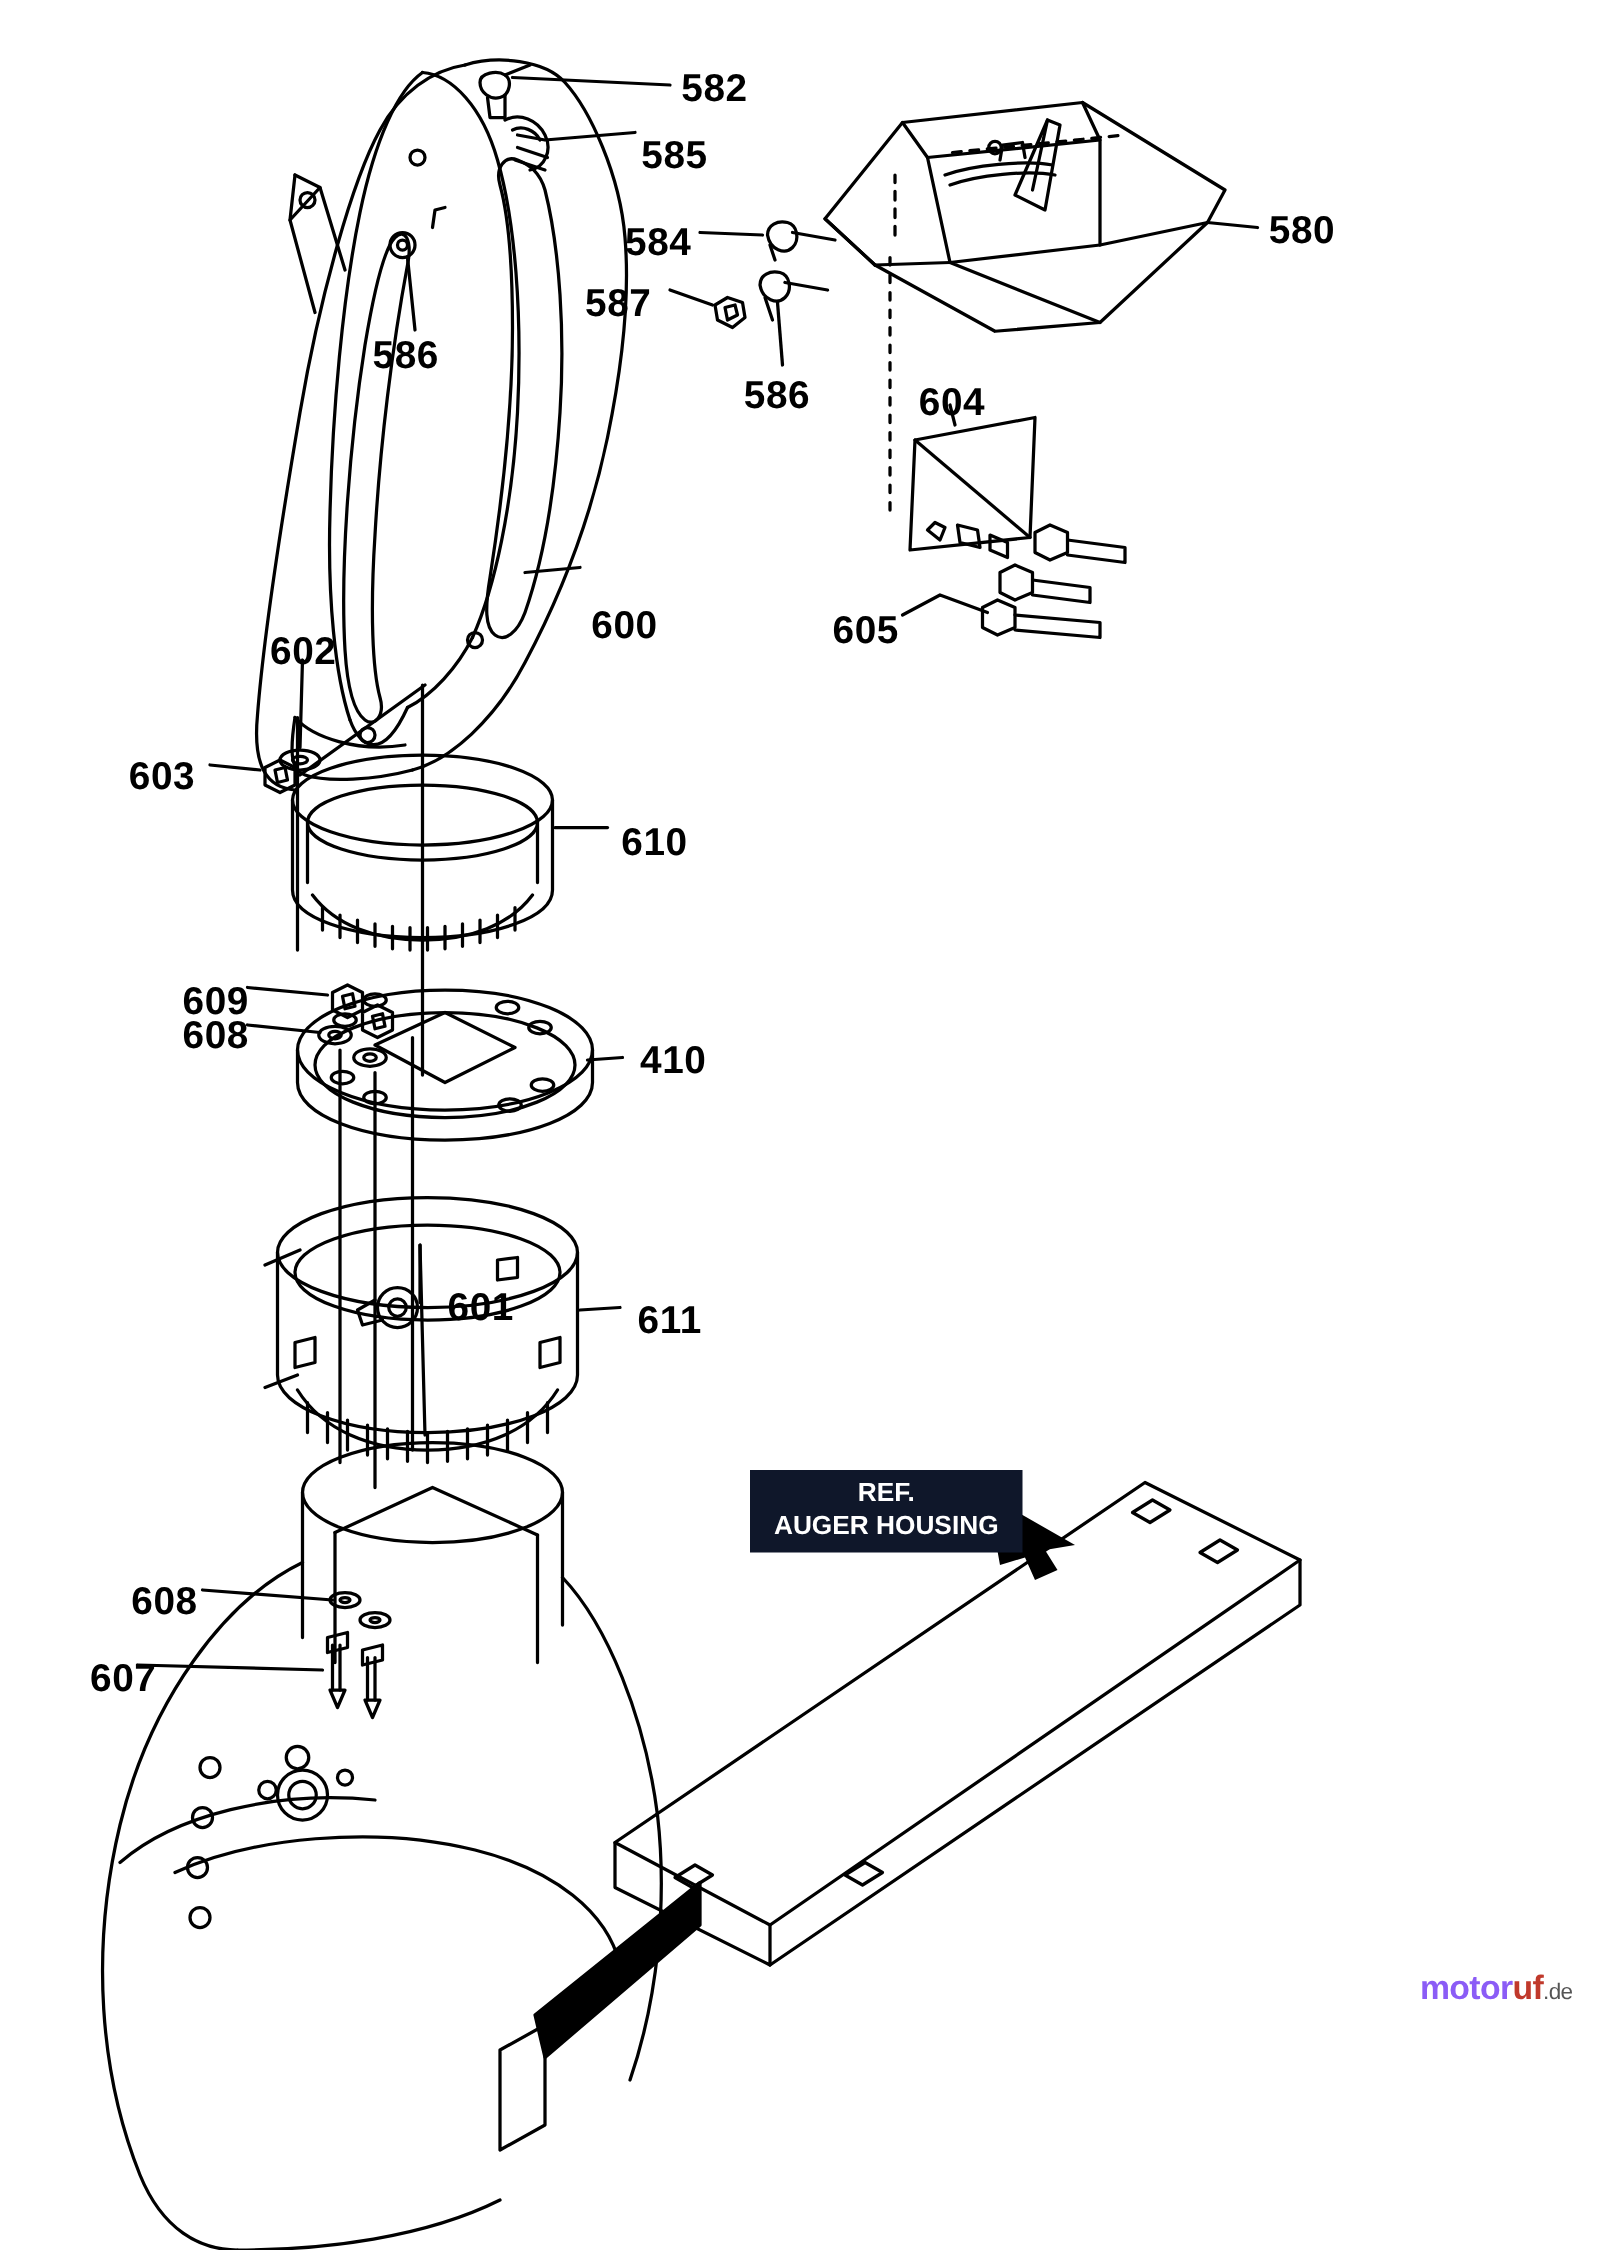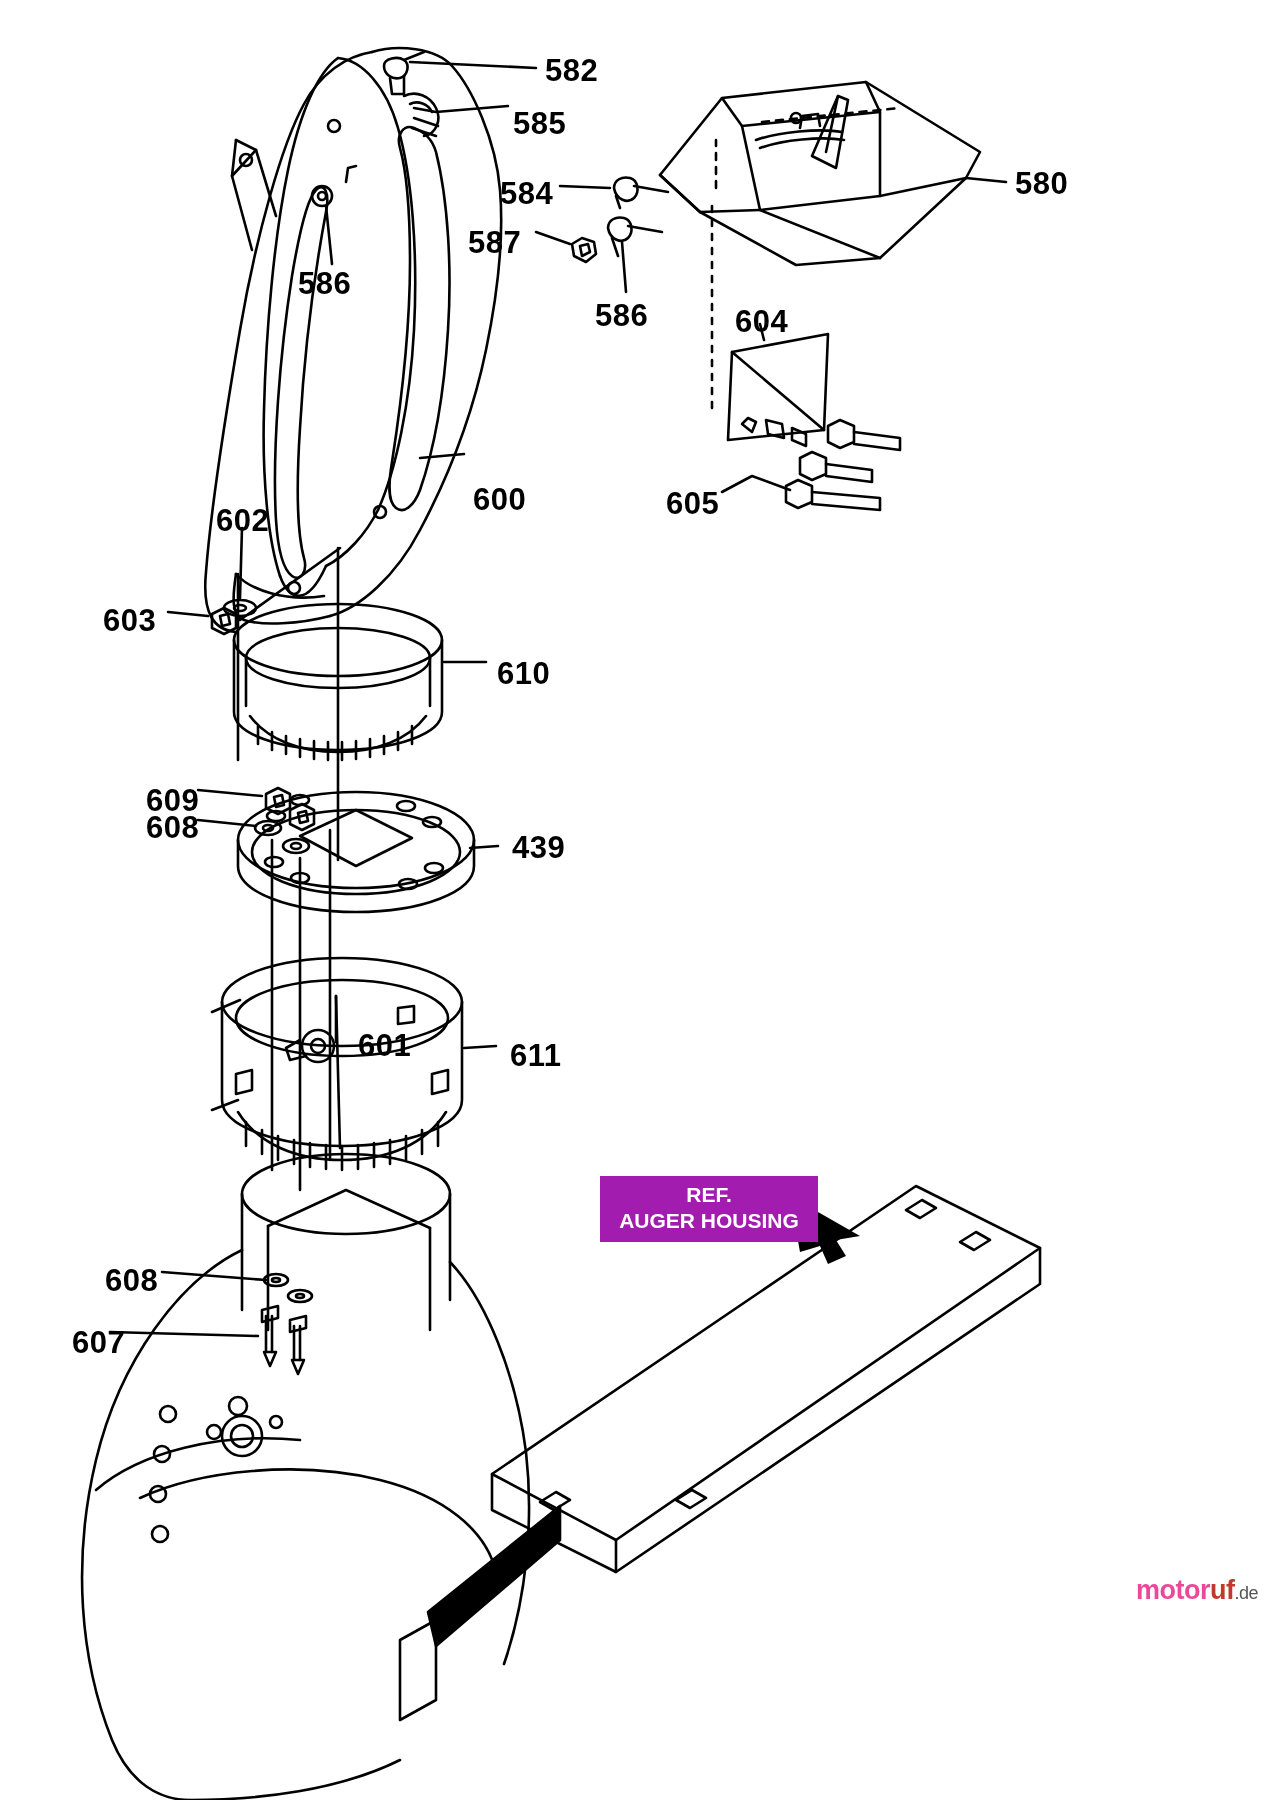--- a/index.html
+++ b/index.html
@@ -33,40 +33,40 @@
     font-family: "Liberation Sans", sans-serif;
     font-weight: bold;
     font-size: 31px;
     color: #000000;
     letter-spacing: 0.5px;
     white-space: nowrap;
     line-height: 1;
   }
   .ref-box {
     position: absolute;
-    background: #a21caf;
+    background: #0f172a;
     color: #ffffff;
     font-family: "Liberation Sans", sans-serif;
     font-weight: bold;
     font-size: 21px;
     line-height: 26px;
     text-align: center;
     padding: 6px 14px 8px 14px;
     white-space: pre-line;
   }
   .watermark {
     position: absolute;
     right: 26px;
     bottom: 14px;
     font-family: "Liberation Sans", sans-serif;
     font-size: 27px;
     font-weight: bold;
     letter-spacing: -0.5px;
   }
-  .wm-motor { color: #ec4899; }
+  .wm-motor { color: #8b5cf6; }
   .wm-uf { color: #c0392b; }
   .wm-de { color: #555555; font-weight: normal; font-size: 18px; }
 </style>
 </head>
 <body>
 
 <div id="diagram-root">
 
   <svg class="art" viewBox="0 0 1284 1800">
     <g fill="none" stroke="#000000" stroke-width="2.6" stroke-linejoin="round" stroke-linecap="round">
@@ -341,21 +341,21 @@
   <div class="callout" style="left:298px; top:268px;">586</div>
   <div class="callout" style="left:595px; top:300px;">586</div>
   <div class="callout" style="left:735px; top:306px;">604</div>
   <div class="callout" style="left:473px; top:440px;margin-top:44px;">600</div>
   <div class="callout" style="left:666px; top:488px;">605</div>
   <div class="callout" style="left:216px; top:505px;">602</div>
   <div class="callout" style="left:103px; top:605px;">603</div>
   <div class="callout" style="left:497px; top:658px;">610</div>
   <div class="callout" style="left:146px; top:785px;">609</div>
   <div class="callout" style="left:146px; top:812px;">608</div>
-  <div class="callout" style="left:512px; top:832px;">439</div>
+  <div class="callout" style="left:512px; top:832px;">410</div>
   <div class="callout" style="left:358px; top:1030px;">601</div>
   <div class="callout" style="left:510px; top:1040px;">611</div>
   <div class="callout" style="left:105px; top:1265px;">608</div>
   <div class="callout" style="left:44px; top:1327px;margin-left:28px;">607</div>
 
   <div class="ref-box" style="left:600px; top:1176px; width:190px;">REF.
 AUGER HOUSING</div>
 
   <div class="watermark">
     <span class="wm-motor">motor</span><span class="wm-uf">uf</span><span class="wm-de">.de</span>

